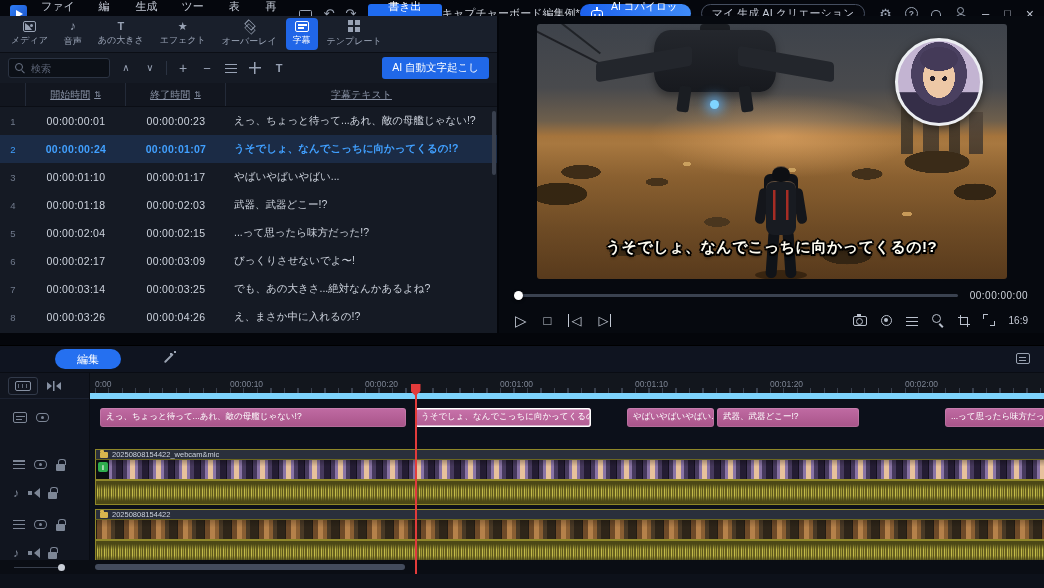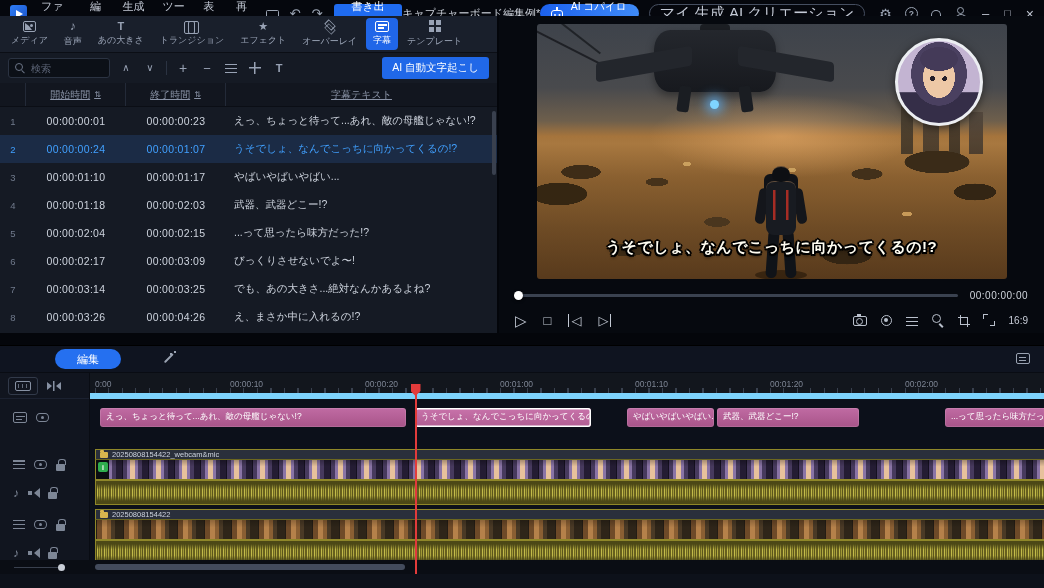--- a/index.html
+++ b/index.html
@@ -102,21 +102,21 @@
   .logo{width:17px;height:17px;border-radius:3px;background:linear-gradient(135deg,#2f7df6,#1a53c9);position:relative;flex:none;}
   .logo::after{content:"";position:absolute;left:6px;top:4.5px;border-left:7px solid #fff;border-top:4px solid transparent;border-bottom:4px solid transparent;}
   .menus{display:flex;gap:17px;margin-left:14px;color:#c4cad6;}
   .menus span{cursor:default;}
   .mb-icons{display:flex;gap:11px;margin-left:14px;color:#9aa3b2;align-items:center;}
   .export-btn{margin-left:12px;height:20px;padding:0 16px;background:#1f6bf0;color:#fff;border-radius:3px;display:flex;align-items:center;font-size:11px;}
   .sp{flex:1;}
   .doc-title{color:#cfd4dd;white-space:nowrap;}
   .copilot-btn{height:19px;border-radius:10px;background:linear-gradient(90deg,#1c61ee,#3f8bf8);color:#fff;
                display:flex;align-items:center;gap:6px;padding:0 11px;font-size:10.5px;margin-right:10px;}
-  .mycreate-btn{height:19px;border-radius:10px;border:1px solid #454e60;color:#c4cad6;display:flex;align-items:center;padding:0 10px;font-size:15px;margin-right:14px;white-space:nowrap;}
+  .mycreate-btn{height:19px;border-radius:10px;border:1px solid #454e60;color:#c4cad6;display:flex;align-items:center;padding:0 10px;font-size:11px;margin-right:14px;white-space:nowrap;}
   .sys-icons{display:flex;gap:13px;align-items:center;color:#9aa3b2;}
   .win-ctl{display:flex;gap:15px;align-items:center;margin-left:16px;color:#c0c6d2;}
 
   
   .main{position:absolute;left:0;top:16px;width:1044px;height:317px;display:flex;}
   .left-panel{width:497px;background:#151a24;display:flex;flex-direction:column;position:relative;}
   .preview-panel{flex:1;background:#06090f;border-left:2px solid #03050a;position:relative;display:flex;flex-direction:column;}
 
   
   .asset-tabs{height:37px;background:#191f2b;border-bottom:1px solid #0b0e15;display:flex;align-items:center;padding:0 3px;}
@@ -142,21 +142,21 @@
   .thead{height:24px;background:#12161f;display:grid;grid-template-columns:26px 100px 100px 1fr;align-items:center;
          font-size:10px;color:#8a93a6;border-bottom:1px solid #0b0e15;text-decoration:underline;}
   .thead .hcell{display:flex;align-items:center;justify-content:center;gap:4px;height:100%;border-right:1px solid #232a38;}
   .thead .hcell:last-child{border-right:none;}
   .tbody{flex:1;overflow:hidden;position:relative;}
   .trow{height:28px;display:grid;grid-template-columns:26px 100px 100px 1fr;align-items:center;font-size:10.5px;color:#cdd3dd;}
   .trow .c-num{text-align:center;color:#707a8c;font-size:9.5px;}
   .trow .c-time{text-align:center;letter-spacing:.3px;}
   .trow .c-text{padding-left:8px;white-space:nowrap;overflow:hidden;text-overflow:clip;}
   .trow.selected{background:#1b2b45;}
-  .trow.selected .c-time,.trow.selected .c-text{color:#41a0ff;font-weight:normal;}
+  .trow.selected .c-time,.trow.selected .c-text{color:#41a0ff;font-weight:bold;}
   .trow.selected .c-num{color:#41a0ff;}
   .vscroll{position:absolute;right:1px;top:4px;width:4px;height:64px;border-radius:2px;background:#39404e;}
 
   
   .video-wrap{height:263px;display:flex;align-items:flex-end;justify-content:center;}
   .video{position:relative;width:470px;height:255px;border-radius:3px;overflow:hidden;
     background:
       radial-gradient(ellipse 190px 60px at 52% 44%, rgba(255,190,120,.45), transparent 70%),
       linear-gradient(180deg,#3e434b 0%,#494a4d 25%,#6e5f4c 38%,#a5743c 44%,#a87840 47%,#8a6030 60%,#6e4b25 80%,#583a1c 100%);}
   .cable1{position:absolute;left:-12px;top:26px;width:100px;height:2px;background:#15171b;transform:rotate(27deg);opacity:.8;}
@@ -315,24 +315,20 @@
         </span>
         <span class="tab">
           <span class="g g-note"></span>
           <span>音声</span>
         </span>
         <span class="tab">
           <span class="g g-T"></span>
           <span>あの大きさ</span>
         </span>
         <span class="tab">
-          <span class="ic ic-transition"></span>
-          <span>トランジション</span>
-        </span>
-        <span class="tab">
           <span class="g g-star"></span>
           <span>エフェクト</span>
         </span>
         <span class="tab">
           <span class="ic ic-layers"></span>
           <span>オーバーレイ</span>
         </span>
         <span class="tab active">
           <span class="ic ic-caption"></span>
           <span>字幕</span>

